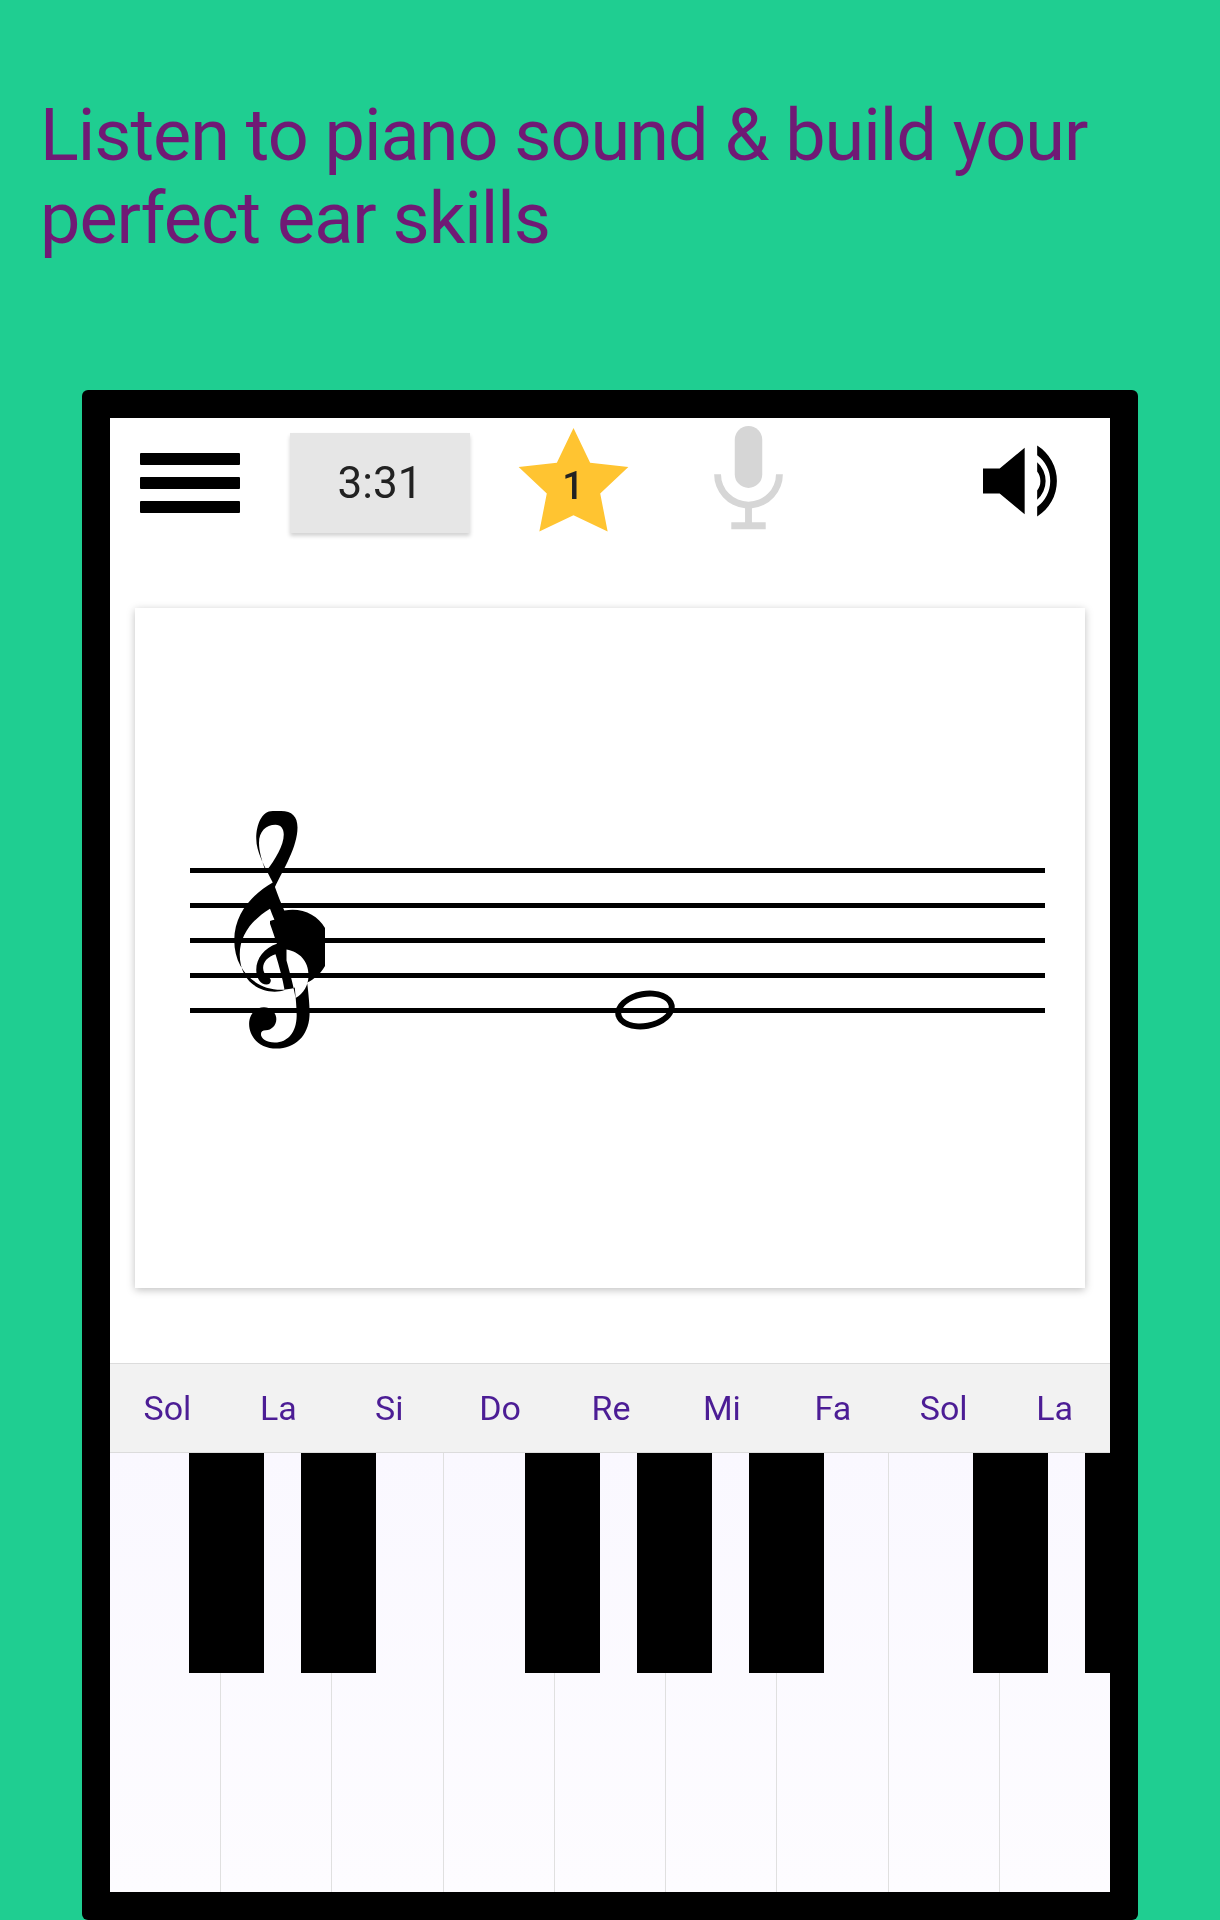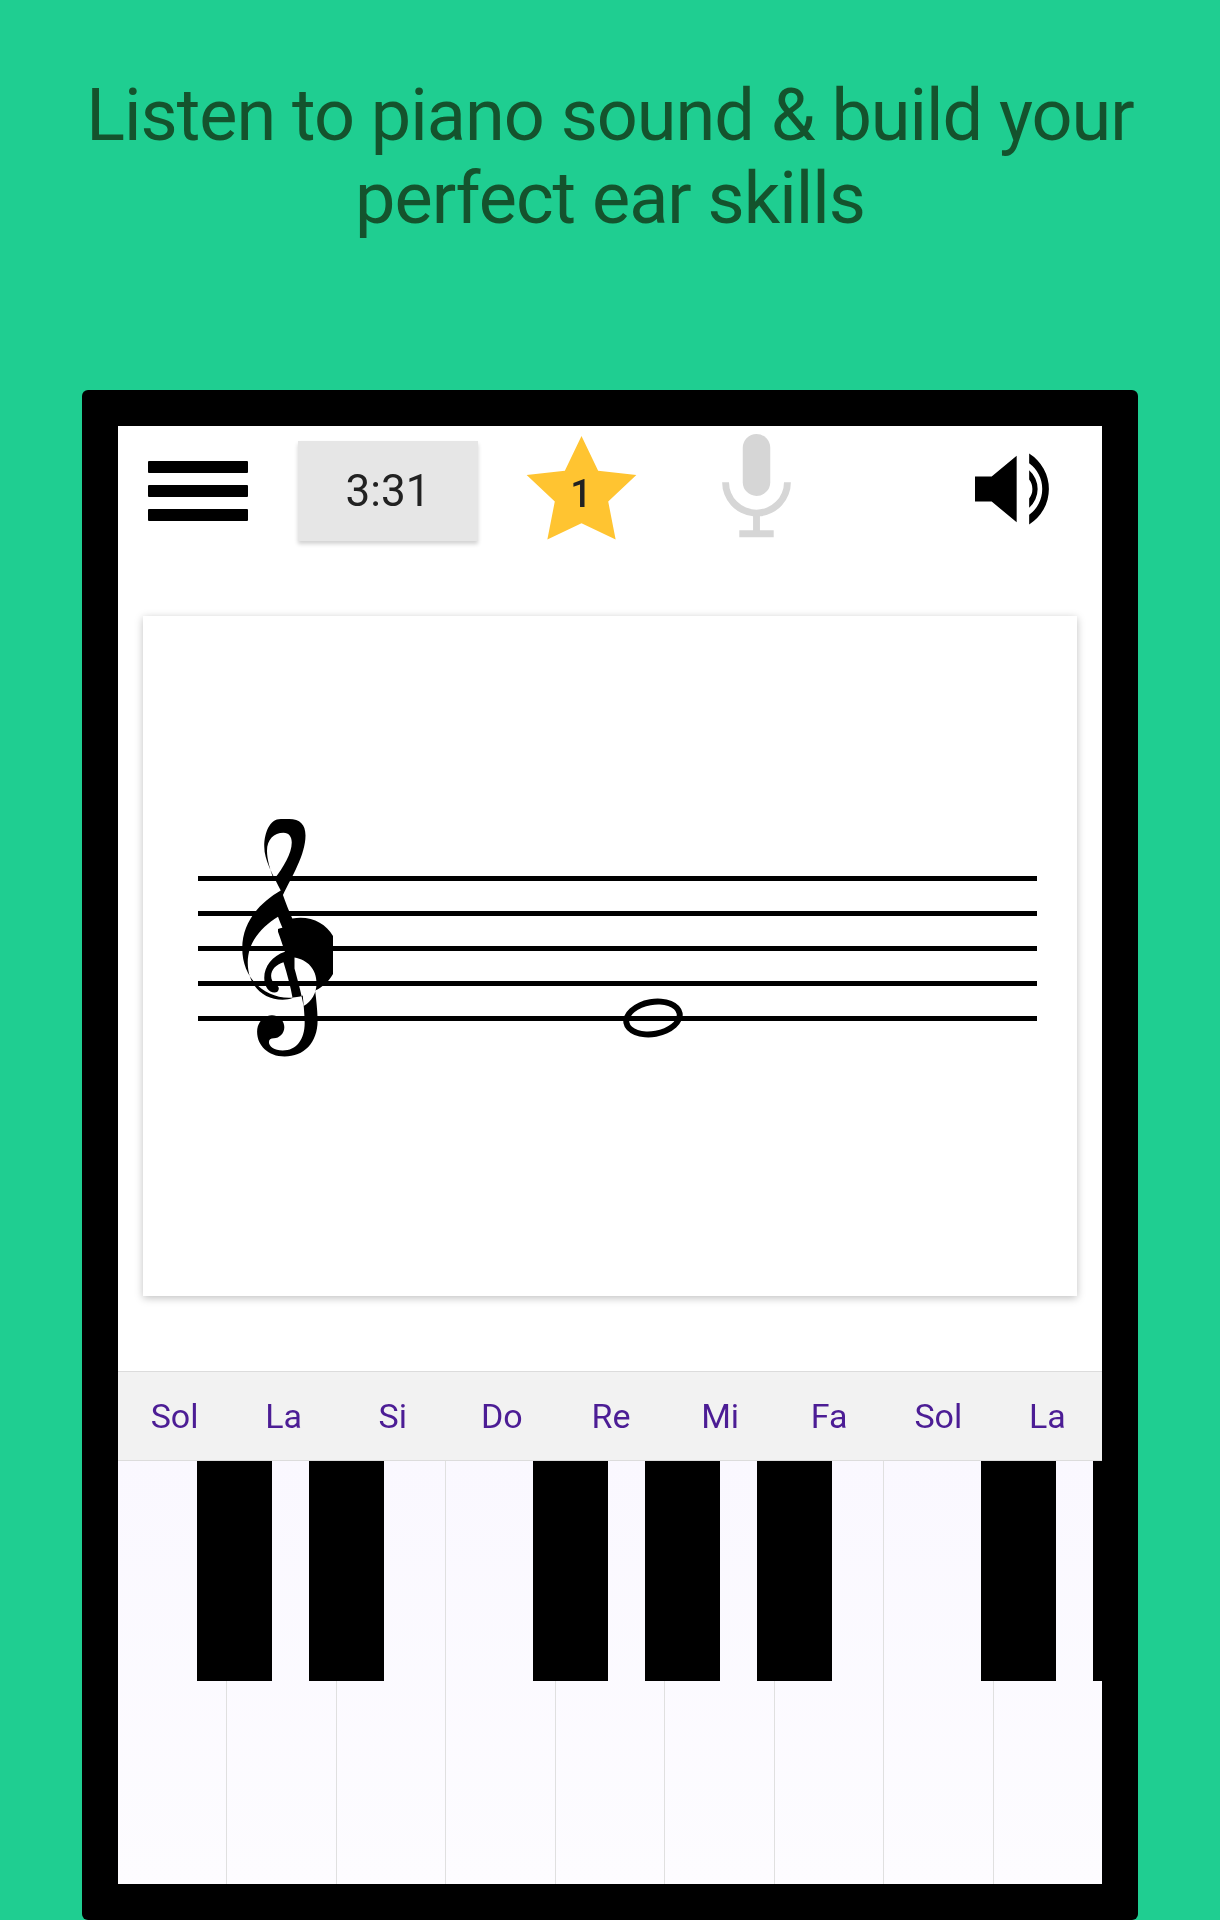--- a/index.html
+++ b/index.html
@@ -6,39 +6,39 @@
     html, body { width: 100%; height: 100%; }
     body {
       width: 1220px;
       height: 1920px;
       background: #1fce91;
       font-family: -apple-system, BlinkMacSystemFont, "Segoe UI", Roboto, Arial, sans-serif;
       overflow: hidden;
       position: relative;
     }
     .headline {
-      color: #14532d;
+      color: #701a75;
       font-size: 72px;
       font-weight: 400;
-      text-align: center;
+      text-align: left;
       line-height: 1.15;
-      padding-top: 75px;
+      padding-top: 95px;
       padding-left: 40px;
       padding-right: 40px;
       letter-spacing: -1px;
     }
     .phone-frame {
       position: absolute;
       left: 82px;
       top: 390px;
       width: 1056px;
       height: 1530px;
       background: #000;
       border-radius: 6px;
-      padding: 36px;
+      padding: 28px;
       overflow: hidden;
     }
     .screen {
       width: 100%;
       height: 100%;
       background: #fff;
       position: relative;
       overflow: hidden;
     }
     

